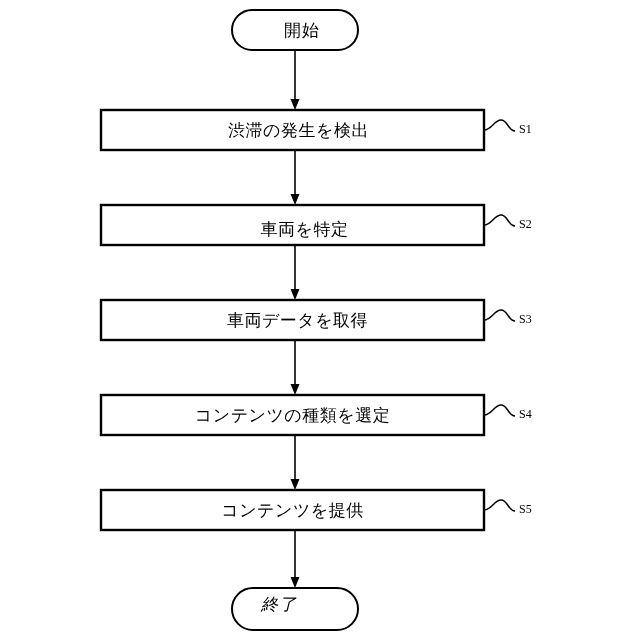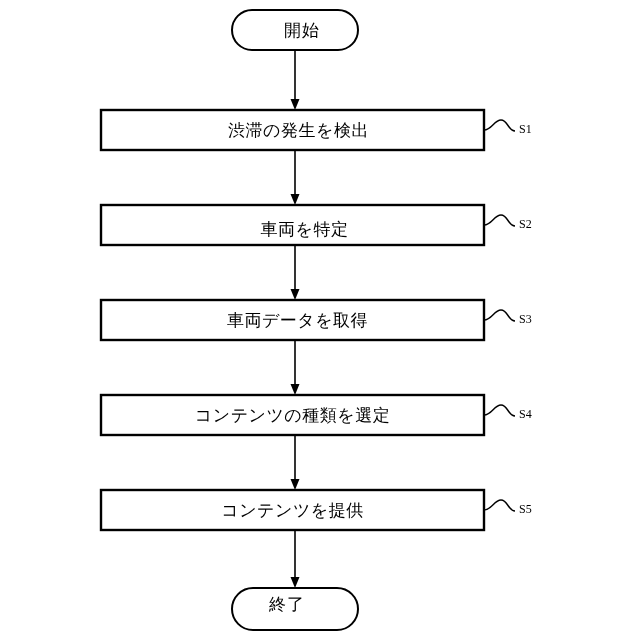--- a/index.html
+++ b/index.html
@@ -114,13 +114,13 @@
 
 <div class="node-text" style="left:106px; top:300px; width:383px; height:40px;">車両データを取得</div>
 <div class="step-label" style="left:519px; top:313px;">S3</div>
 
 <div class="node-text" style="left:101px; top:395px; width:383px; height:40px;text-align:center;">コンテンツの種類を選定</div>
 <div class="step-label" style="left:519px; top:408px;">S4</div>
 
 <div class="node-text" style="left:101px; top:490px; width:383px; height:40px;">コンテンツを提供</div>
 <div class="step-label" style="left:519px; top:503px;">S5</div>
 
-<div class="node-text terminal-text" style="left:224px; top:588px; width:126px; height:32px;">終了</div>
+<div class="node-text terminal-text" style="left:216px; top:588px; width:126px; height:32px;font-style:italic;">終了</div>
 
 </body></html>

